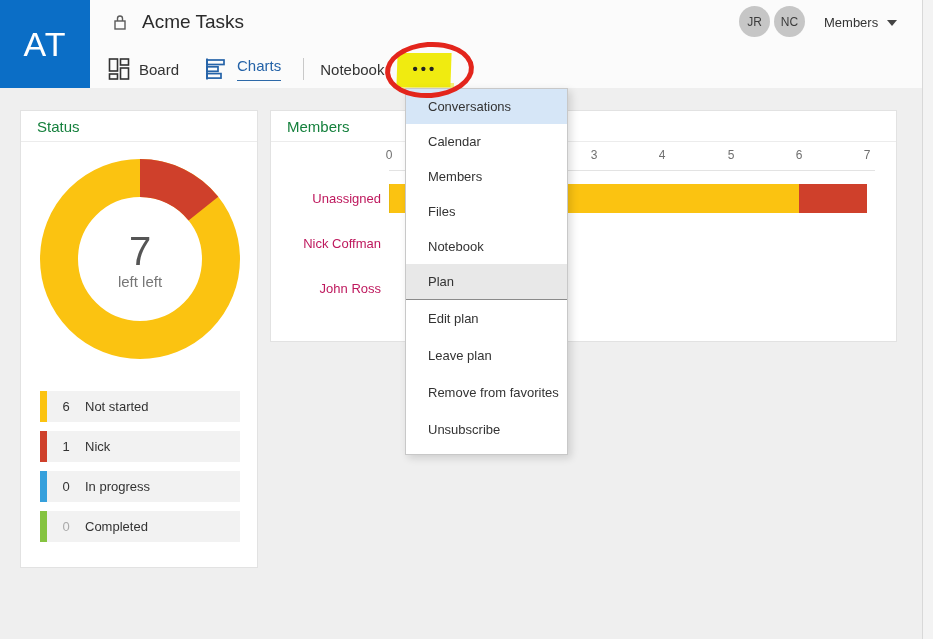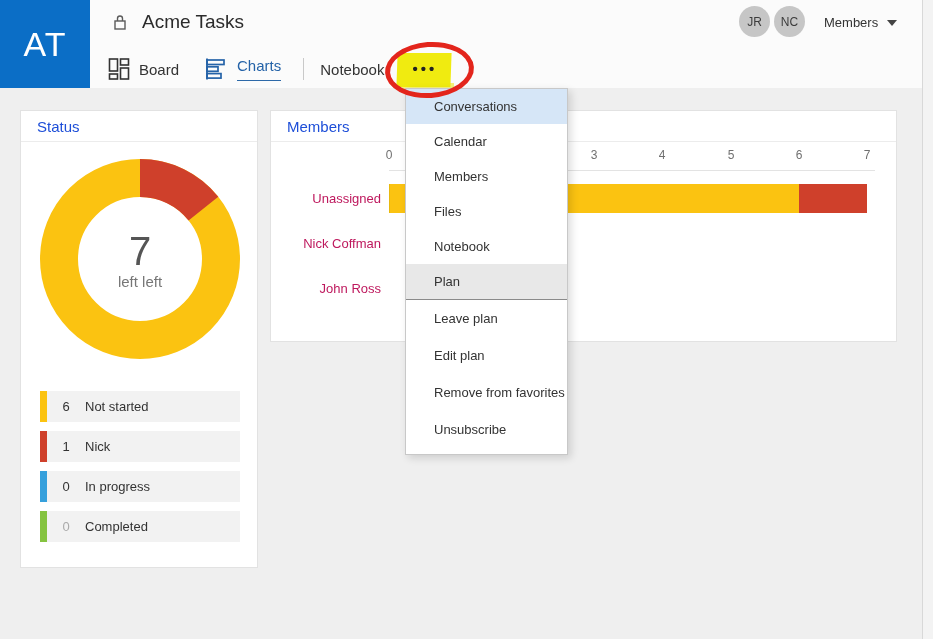--- a/index.html
+++ b/index.html
@@ -37,21 +37,21 @@
   .hl-yellow2 { position:absolute; top:83px; left:402px; width:52px; height:7px; background:#f0eb10; opacity:.55; z-index:5; }
   .red-circle { position:absolute; top:42px; left:385px; width:89px; height:56px; border:5px solid #e3251c;
                 border-radius:50%; transform:rotate(-4deg); z-index:40; }
 
   
   .right-strip { position:absolute; top:0; left:922px; width:11px; height:639px; background:#f3f3f3; border-left:1px solid #d8d8d8; }
 
   
   .card { position:absolute; background:#fff; border:1px solid #e2e2e2; }
   .card-head { height:31px; border-bottom:1px solid #ececec; display:flex; align-items:center; padding-left:16px;
-               font-size:15px; color:#1d4ed8; }
+               font-size:15px; color:#15803d; }
 
   .status-card { top:110px; left:20px; width:238px; height:458px; }
   .donut-wrap { position:absolute; top:48px; left:19px; width:200px; height:200px; }
   .donut-center { position:absolute; top:48px; left:19px; width:200px; height:200px; display:flex; flex-direction:column;
                   align-items:center; justify-content:center; pointer-events:none; }
   .donut-value { font-size:40px; color:#555; line-height:44px; }
   .donut-sub { font-size:15px; color:#767676; }
 
   .legend { position:absolute; top:280px; left:19px; width:200px; }
   .legend-row { height:31px; background:#f2f2f2; margin-bottom:9px; display:flex; align-items:center; }
@@ -64,21 +64,21 @@
   .members-card { top:110px; left:270px; width:627px; height:232px; }
   .tick { position:absolute; top:37px; width:12px; text-align:center; font-size:12px; color:#707070; }
   .axis-line { position:absolute; top:59px; left:118px; width:486px; height:1px; background:#e3e3e3; }
   .row-label { position:absolute; width:104px; text-align:right; font-size:13px; color:#be185d; right:auto; left:6px; }
   .bar-seg { position:absolute; height:29px; }
   .bar-edge { position:absolute; left:118px; width:1px; background:#e8b90f; }
 
   
   .menu { position:absolute; top:88px; left:405px; width:163px; background:#fff; border:1px solid #c8c8c8;
           box-shadow:3px 3px 8px rgba(0,0,0,.14); z-index:10; padding-bottom:6px; }
-  .menu-item { height:35px; display:flex; align-items:center; padding-left:28px; font-size:13px; color:#333; }
+  .menu-item { height:35px; display:flex; align-items:center; padding-left:22px; font-size:13px; color:#333; }
   .menu-item.hl { background:#d6e6f7; }
   .menu-item.sel { background:#e8e8e8; }
   .menu-div { border-top:1px solid #8a8a8a; margin:0; }
   .menu-item.b { height:37px; }
 
   svg { display:block; }
 </style>
 </head>
 <body>
 
@@ -201,20 +201,20 @@
   </div>
 
   <div class="menu">
     <div class="menu-item hl">Conversations</div>
     <div class="menu-item">Calendar</div>
     <div class="menu-item">Members</div>
     <div class="menu-item">Files</div>
     <div class="menu-item">Notebook</div>
     <div class="menu-item sel">Plan</div>
     <div class="menu-div"></div>
+    <div class="menu-item b">Edit plan</div>
     <div class="menu-item b">Leave plan</div>
-    <div class="menu-item b">Edit plan</div>
     <div class="menu-item b">Remove from favorites</div>
     <div class="menu-item b">Unsubscribe</div>
   </div>
 
   <div class="right-strip"></div>
 </div>
 
 </body></html>

